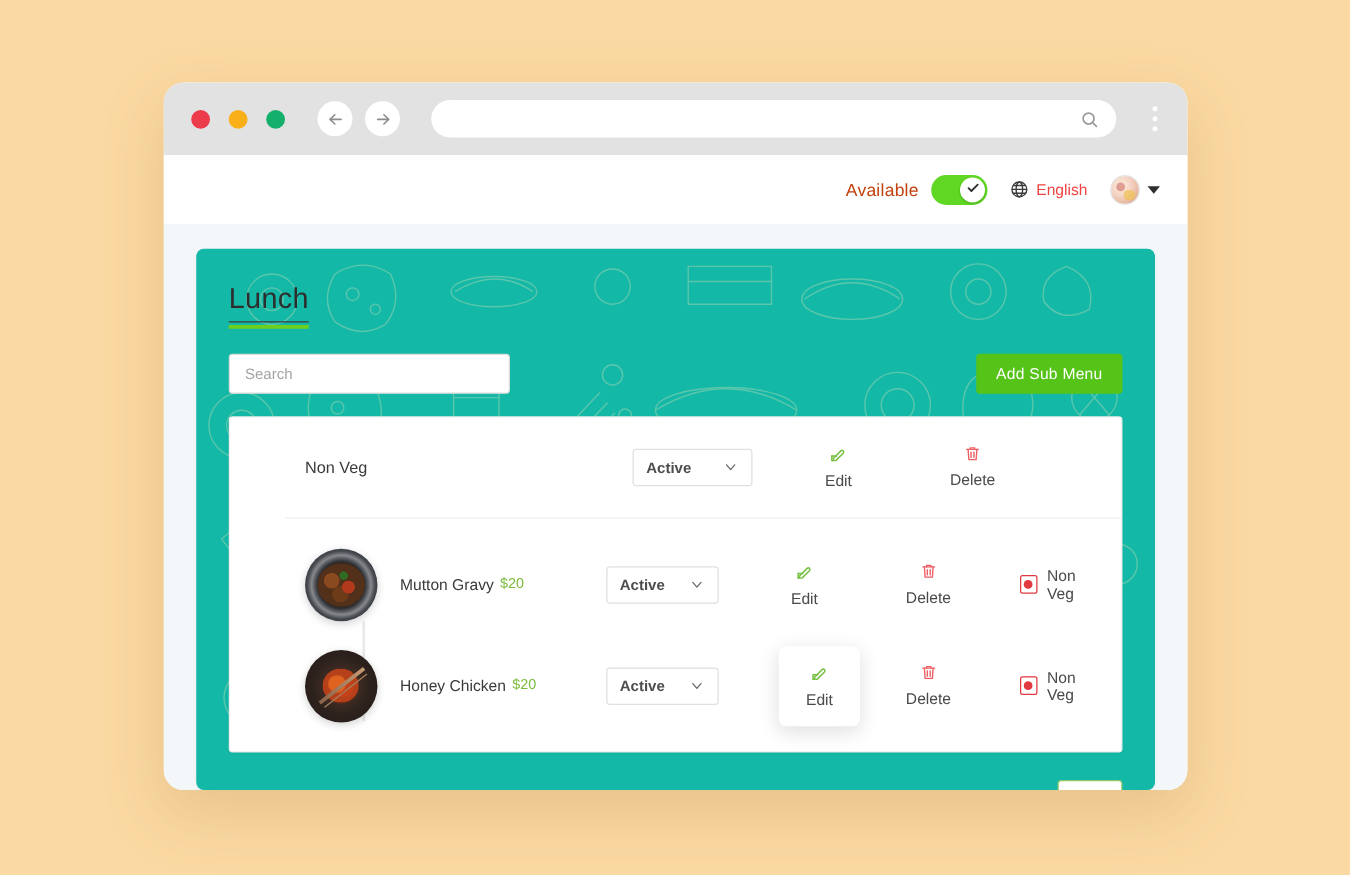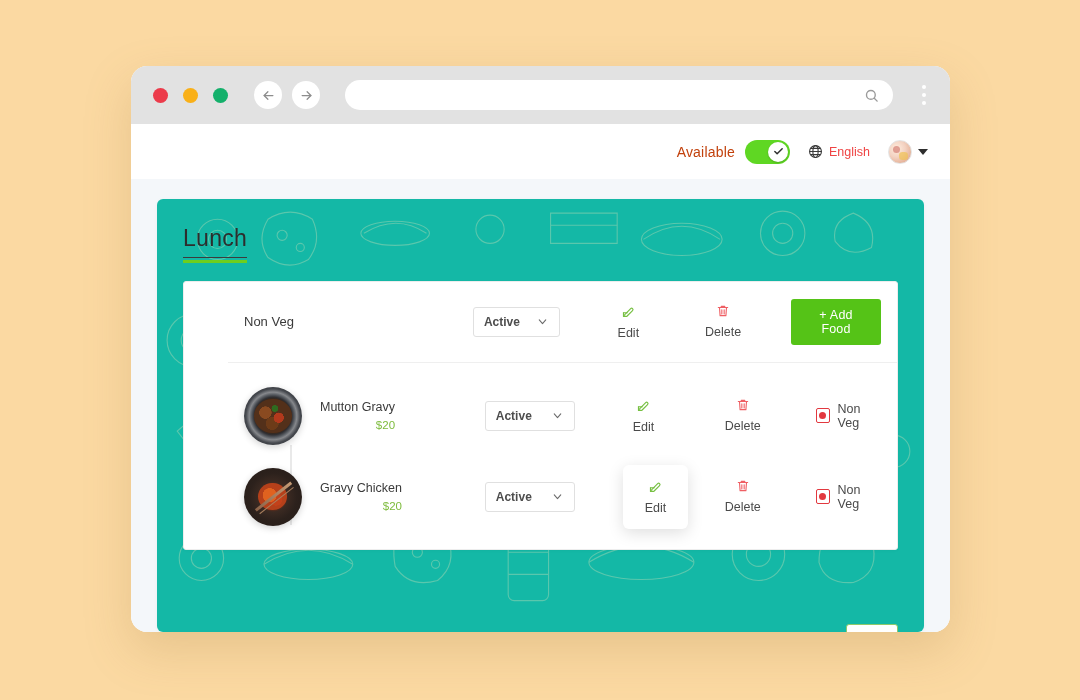--- a/index.html
+++ b/index.html
@@ -336,21 +336,21 @@
   .thumb.honey::after {
     content: "";
     position: absolute;
     left: 12%; top: 48%;
     width: 78%; height: 3px;
     background: linear-gradient(90deg, #8a6248, #c49a74);
     transform: rotate(-38deg);
     box-shadow: 0 5px 0 -1px #a9805e;
   }
 
-  .food-text { display: flex; flex-direction: column; gap: 5px; text-align: right; }
+  .food-text { display: flex; flex-direction: row; gap: 5px; text-align: right; }
   .food-name { font-size: 12.5px; color: #3a3a3a; }
   .food-price { font-size: 11.5px; color: #7dbb3c; }
 
   
   .bottom-partial {
     position: absolute;
     right: 26px;
     bottom: -18px;
     width: 52px;
     height: 26px;
@@ -514,20 +514,24 @@
         </g>
       </svg>
 
       <div class="card-inner">
 
         <div class="page-title-wrap">
           <div class="page-title">Lunch</div>
           <div class="title-accent"></div>
         </div>
 
+        <div class="search-row">
+          <input class="search-input" type="text" placeholder="Search" style="">
+          <button class="btn-green">Add Sub Menu</button>
+        </div>
 
         <div class="menu-panel">
 
           <div class="category-row">
             <span class="category-name">Non Veg</span>
 
             <div class="select-box">
               <span>Active</span>
               <span class="select-chevron">
                 <svg width="13" height="13" viewBox="0 0 24 24" fill="none" stroke="currentColor" stroke-width="2" stroke-linecap="round" stroke-linejoin="round">
@@ -557,21 +561,20 @@
                       <path d="M9 6V4h6v2"></path>
                       <path d="M6 6l1 14h10l1-14"></path>
                       <line x1="10" y1="10" x2="10" y2="17"></line>
                       <line x1="14" y1="10" x2="14" y2="17"></line>
                     </svg>
                 </span>
                 <span>Delete</span>
               </button>
             </div>
 
-            <button class="btn-green">+ Add Food</button>
           </div>
 
           <div class="food-list">
             <div class="connector"></div>
 
             <div class="food-row">
               <div class="food-info">
                 <div class="thumb mutton"></div>
                 <div class="food-text">
                   <span class="food-name">Mutton Gravy</span>
@@ -621,21 +624,21 @@
                   <span class="veg-dot"></span>
                 </span>
                 <span>Non Veg</span>
               </div>
             </div>
 
             <div class="food-row">
               <div class="food-info">
                 <div class="thumb honey"></div>
                 <div class="food-text">
-                  <span class="food-name">Gravy Chicken</span>
+                  <span class="food-name">Honey Chicken</span>
                   <span class="food-price">$20</span>
                 </div>
               </div>
 
               <div class="select-box">
                 <span>Active</span>
                 <span class="select-chevron">
                   <svg width="13" height="13" viewBox="0 0 24 24" fill="none" stroke="currentColor" stroke-width="2" stroke-linecap="round" stroke-linejoin="round">
                       <polyline points="6 9 12 16 18 9"></polyline>
                     </svg>

